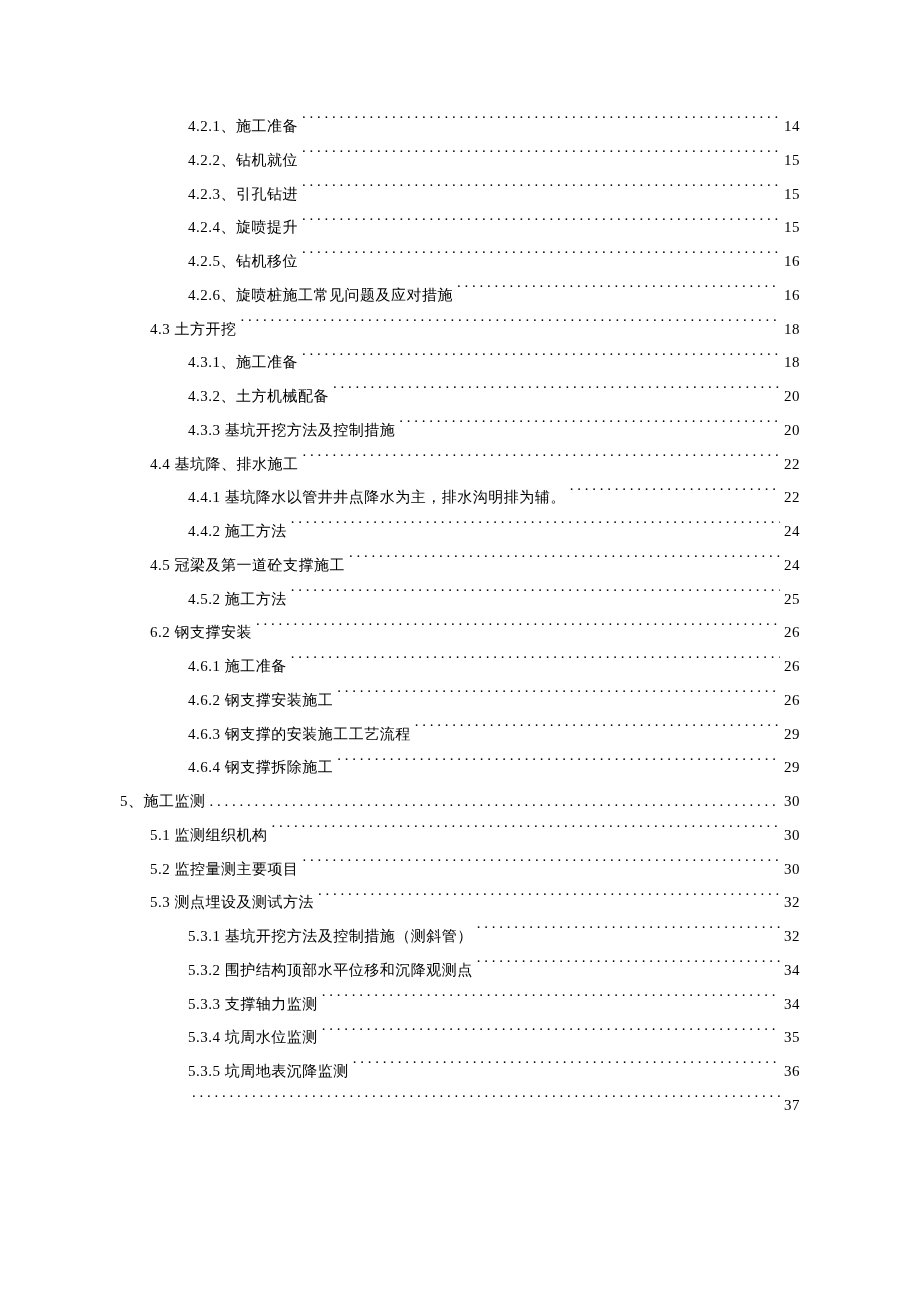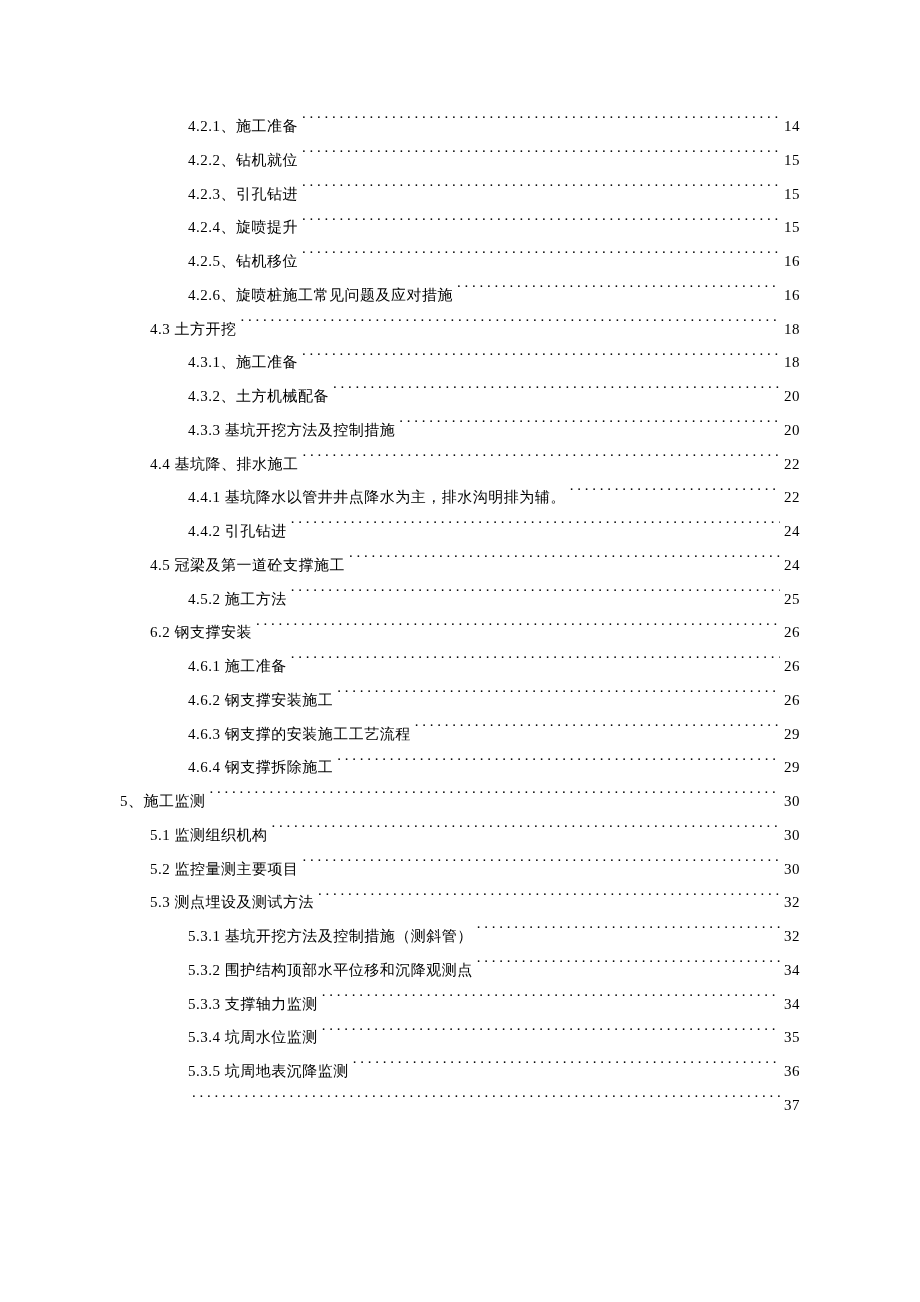--- a/index.html
+++ b/index.html
@@ -38,21 +38,21 @@
       position: absolute;
       left: 0;
       right: 0;
       bottom: 0;
       white-space: nowrap;
       letter-spacing: 0;
     }
     .toc-line .page-num {
       flex: 0 0 auto;
     }
-    .indent-1 { padding-left: 0px; }
+    .indent-1 { padding-left: 0px; align-items: flex-end; }
     .indent-2 { padding-left: 30px; }
     .indent-3 { padding-left: 68px; }
   </style>
 </head>
 <body>
 
 <div class="page">
   <div id="toc-root">
       <div class="toc-line indent-3">
         <span class="label">4.2.1、施工准备</span>
@@ -108,21 +108,21 @@
         <span class="label">4.4 基坑降、排水施工</span>
         <span class="dots"></span>
         <span class="page-num">22</span>
       </div>
       <div class="toc-line indent-3">
         <span class="label">4.4.1 基坑降水以管井井点降水为主，排水沟明排为辅。</span>
         <span class="dots"></span>
         <span class="page-num">22</span>
       </div>
       <div class="toc-line indent-3">
-        <span class="label">4.4.2 引孔钻进</span>
+        <span class="label">4.4.2 施工方法</span>
         <span class="dots"></span>
         <span class="page-num">24</span>
       </div>
       <div class="toc-line indent-2">
         <span class="label">4.5 冠梁及第一道砼支撑施工</span>
         <span class="dots"></span>
         <span class="page-num">24</span>
       </div>
       <div class="toc-line indent-3">
         <span class="label">4.5.2 施工方法</span>

